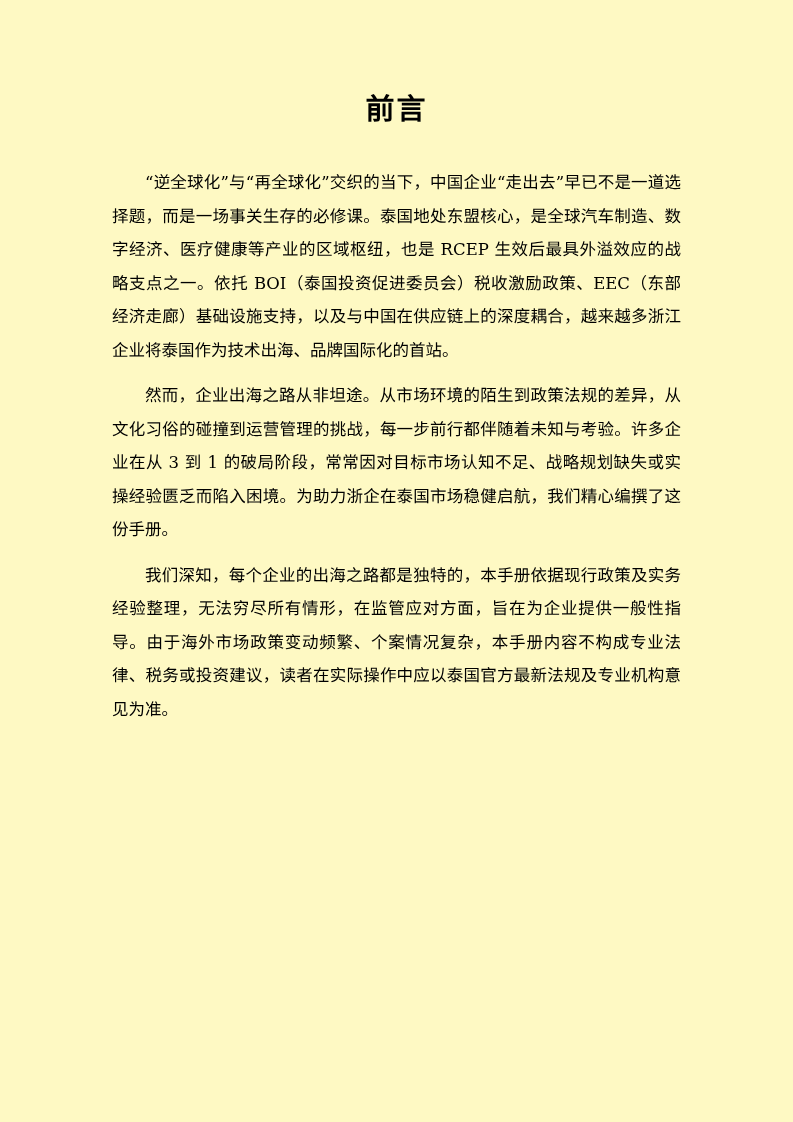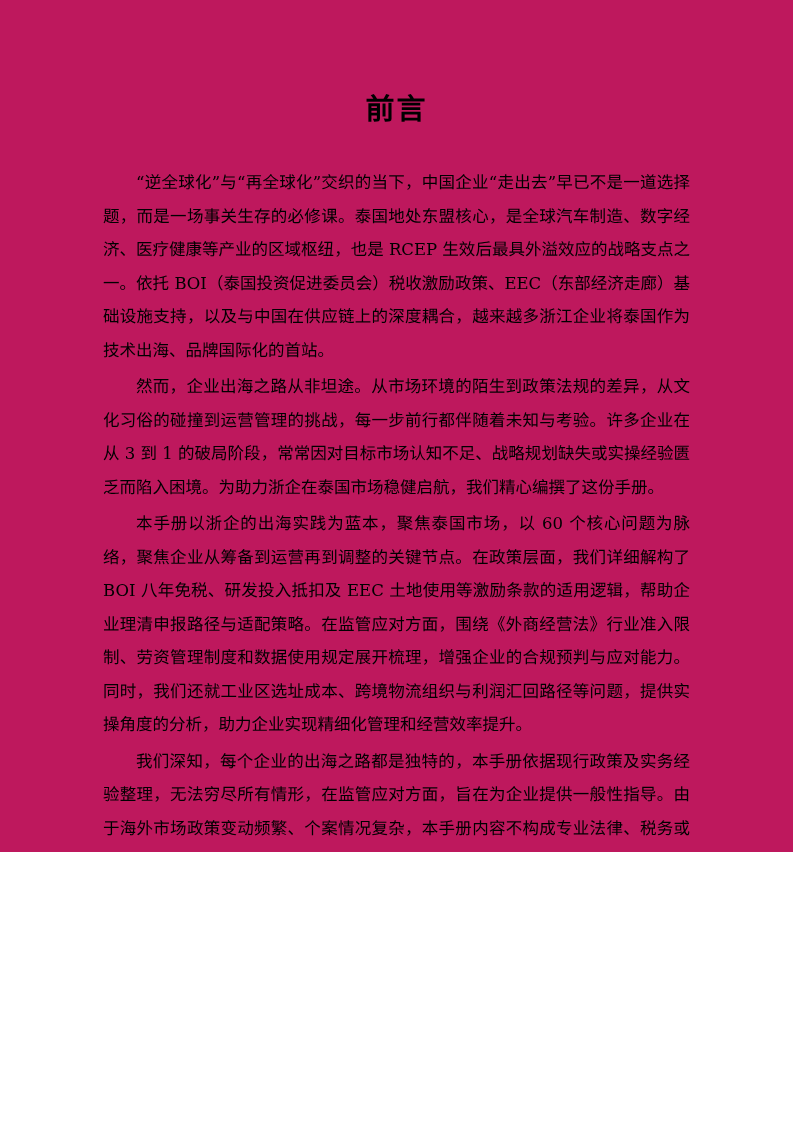--- a/index.html
+++ b/index.html
@@ -3,52 +3,51 @@
 <meta charset="utf-8">
 <style>
   html, body {
     margin: 0;
     padding: 0;
     background: #ffffff;
   }
   .page {
     position: relative;
     width: 793px;
-    height: 852px;
-    background: #be185d;
+    height: 1122px;
+    background: #fef9c3;
     overflow: hidden;
     box-sizing: border-box;
     padding: 92px 100px 0 100px;
   }
   .doc-title {
     margin: 0 0 40px 0;
     text-align: center;
     font-family: "DejaVu Sans", "Liberation Sans", sans-serif;
     font-weight: 700;
     font-size: 29px;
     line-height: 34px;
     color: #000000;
     letter-spacing: 2px;
   }
   .doc-body p {
-    margin: 3px;
+    margin: 12px;
     font-family: "DejaVu Serif", "Liberation Serif", serif;
     font-size: 16.5px;
     line-height: 33.5px;
     color: #000000;
     text-align: justify;
     text-justify: inter-ideograph;
     text-indent: 2em;
     word-break: break-all;
   }
 </style>
 </head>
 <body>
 
 <div class="page">
   <h1 class="doc-title">前言</h1>
   <div class="doc-body">
     <p>“逆全球化”与“再全球化”交织的当下，中国企业“走出去”早已不是一道选择题，而是一场事关生存的必修课。泰国地处东盟核心，是全球汽车制造、数字经济、医疗健康等产业的区域枢纽，也是 RCEP 生效后最具外溢效应的战略支点之一。依托 BOI（泰国投资促进委员会）税收激励政策、EEC（东部经济走廊）基础设施支持，以及与中国在供应链上的深度耦合，越来越多浙江企业将泰国作为技术出海、品牌国际化的首站。</p>
     <p>然而，企业出海之路从非坦途。从市场环境的陌生到政策法规的差异，从文化习俗的碰撞到运营管理的挑战，每一步前行都伴随着未知与考验。许多企业在从 3 到 1 的破局阶段，常常因对目标市场认知不足、战略规划缺失或实操经验匮乏而陷入困境。为助力浙企在泰国市场稳健启航，我们精心编撰了这份手册。</p>
-    <p>本手册以浙企的出海实践为蓝本，聚焦泰国市场，以 60 个核心问题为脉络，聚焦企业从筹备到运营再到调整的关键节点。在政策层面，我们详细解构了 BOI 八年免税、研发投入抵扣及 EEC 土地使用等激励条款的适用逻辑，帮助企业理清申报路径与适配策略。在监管应对方面，围绕《外商经营法》行业准入限制、劳资管理制度和数据使用规定展开梳理，增强企业的合规预判与应对能力。同时，我们还就工业区选址成本、跨境物流组织与利润汇回路径等问题，提供实操角度的分析，助力企业实现精细化管理和经营效率提升。</p>
     <p>我们深知，每个企业的出海之路都是独特的，本手册依据现行政策及实务经验整理，无法穷尽所有情形，在监管应对方面，旨在为企业提供一般性指导。由于海外市场政策变动频繁、个案情况复杂，本手册内容不构成专业法律、税务或投资建议，读者在实际操作中应以泰国官方最新法规及专业机构意见为准。</p>
   </div>
 </div>
 
 </body></html>

